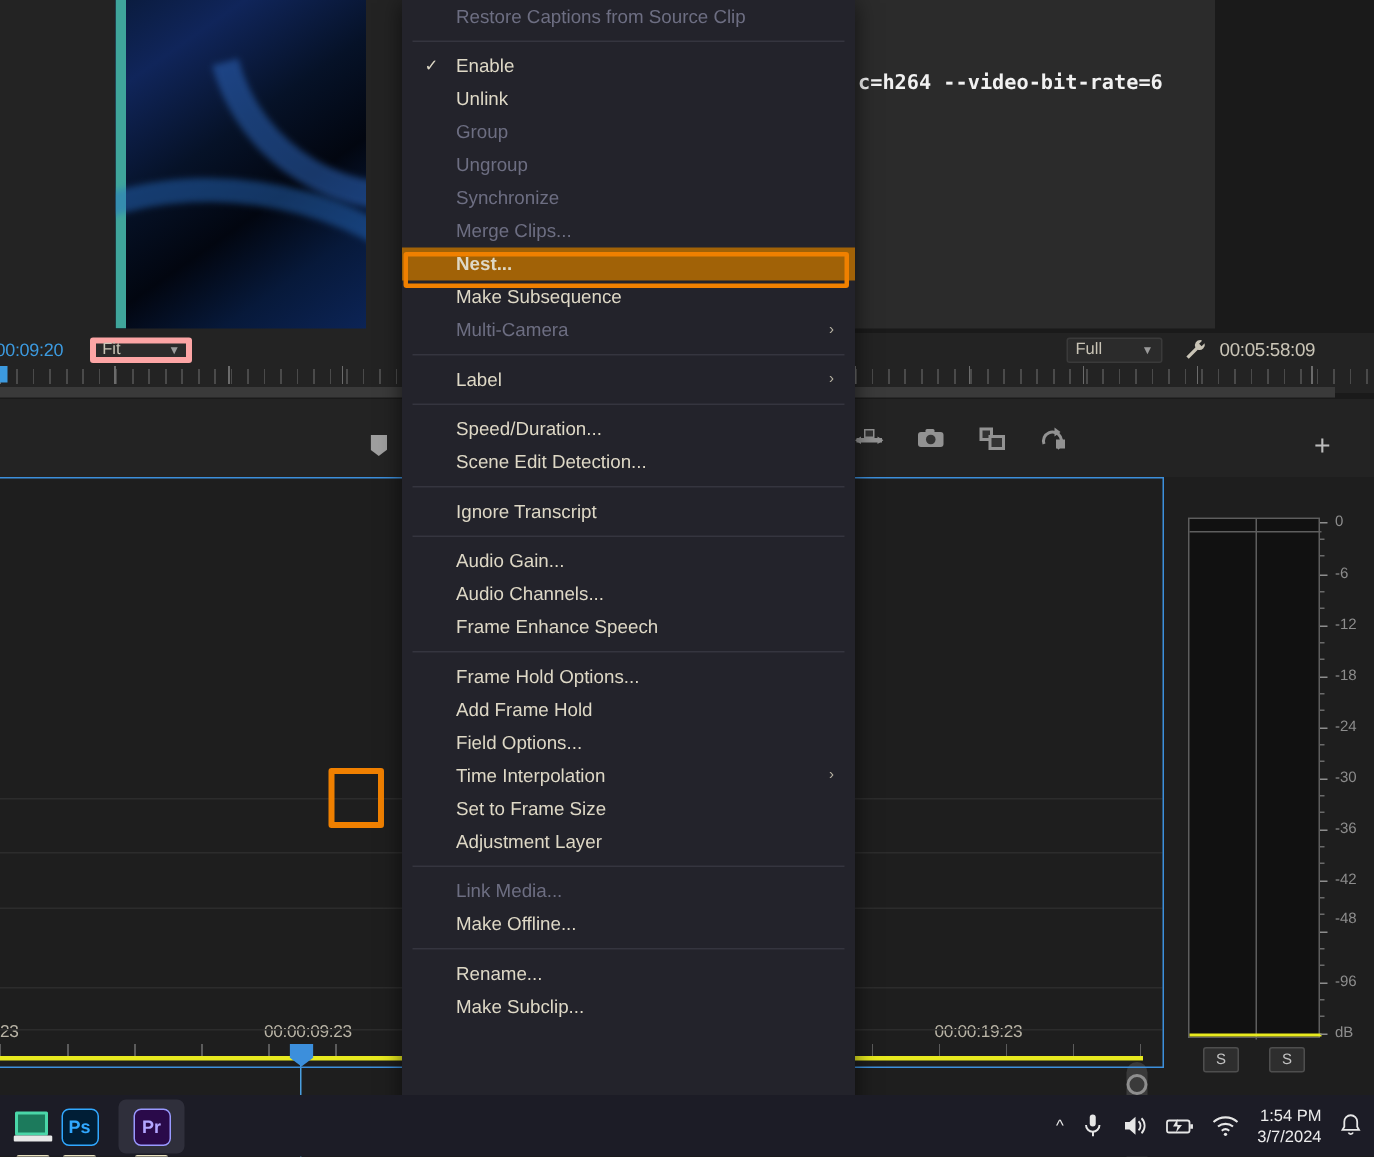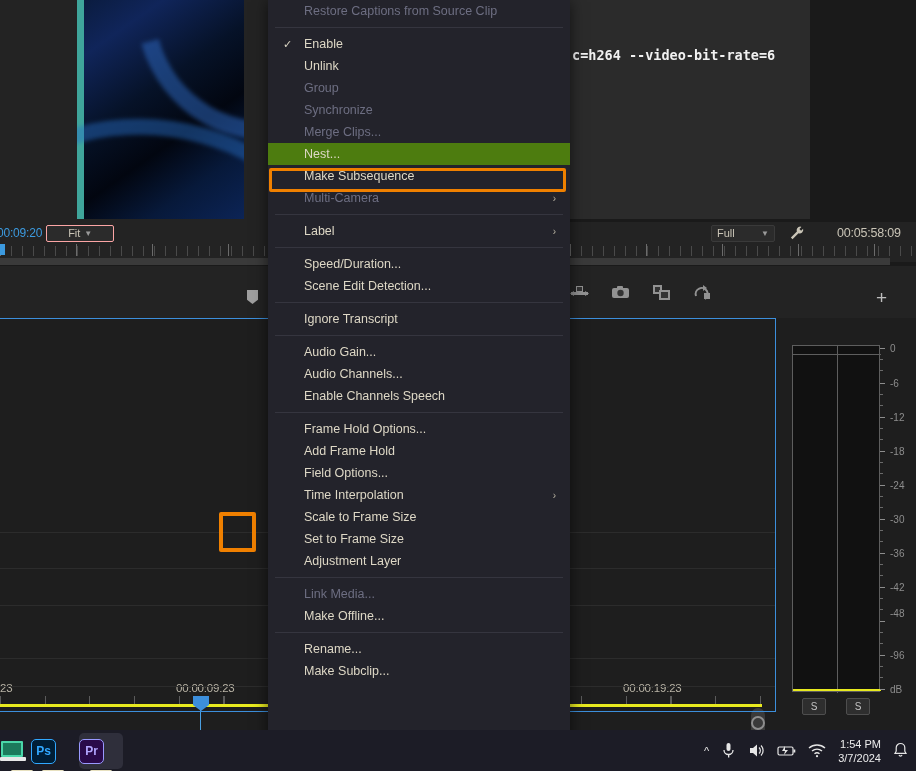--- a/index.html
+++ b/index.html
@@ -62,25 +62,25 @@
   .mon-bar-left {
     position: absolute; left: 0; top: 222px; width: 268px; height: 22px;
     background: #232323;
     display: flex; align-items: center;
   }
   .tc-blue {
     color: #3c9adf; font-size: 12px; font-family: "Liberation Sans", sans-serif;
     margin-left: -3px; letter-spacing: -0.2px;
   }
   .fit-select {
-    margin-left: 4px; width: 68px; height: 17px;
-    background: #2b2b2b; border: 1px solid #fca5a5; border-radius: 2px;
+    margin-left: 18px; width: 68px; height: 17px;
+    background: #2b2b2b; border: 4px solid #fca5a5; border-radius: 2px;
     color: #c9c4b6; font-size: 11px;
     display: flex; align-items: center; justify-content: space-between;
-    padding: 0 21px;
+    padding: 0 4px;
   }
   .caret { font-size: 8px; color: #9a9a9a; }
 
   
   .mon-ruler-left {
     position: absolute; left: 0; top: 244px; width: 268px; height: 18px;
     background: #232323;
   }
   .mon-ruler-left .tickrow {
     position: absolute; left: 0; top: 2px; width: 268px; height: 10px;
@@ -116,21 +116,21 @@
   }
   .full-select {
     margin-left: 141px; width: 64px; height: 17px;
     background: #2b2b2b; border: 1px solid #3a3a3a; border-radius: 2px;
     color: #c9c4b6; font-size: 11px;
     display: flex; align-items: center; justify-content: space-between;
     padding: 0 5px;
   }
   .wrench { margin-left: 14px; width: 16px; height: 16px; }
   .tc-right {
-    margin-left: 32px; color: #c9c4b6; font-size: 12.5px;
+    margin-left: 8px; color: #c9c4b6; font-size: 12.5px;
     letter-spacing: -0.2px;
   }
   .mon-ruler-right {
     position: absolute; left: 570px; top: 244px; width: 346px; height: 18px;
     background: #232323;
   }
   .mon-ruler-right .tickrow {
     position: absolute; left: 0; top: 2px; width: 346px; height: 10px;
     background-image: repeating-linear-gradient(to right, #4a4a4a 0 1px, transparent 1px 11px);
   }
@@ -269,21 +269,22 @@
     position: absolute; left: 268px; top: 0; width: 302px; height: 760px;
     background: #23232b; box-shadow: 0 2px 14px rgba(0,0,0,0.6);
     padding-top: 0px; z-index: 50;
   }
   .ctx-item {
     position: relative; height: 22px; display: flex; align-items: center;
     color: #ded8c6; font-size: 12.5px; padding-left: 36px;
   }
   .ctx-item.disabled { color: #6d6e82; }
   .ctx-item.nest-sel {
-    background: #4d7c0f;
+    background: #a16207;
+    font-weight: bold;
   }
   .ctx-check {
     position: absolute; left: 15px; top: 50%; transform: translateY(-50%);
     font-size: 11px; color: #ded8c6;
   }
   .ctx-arrow {
     position: absolute; right: 14px; top: 50%; transform: translateY(-50%);
     font-size: 10px; color: #b5b0a1;
   }
   .ctx-sep {
@@ -299,21 +300,21 @@
     border: 3px solid #f08000; border-radius: 2px; z-index: 60; pointer-events: none;
   }
 
   
   .taskbar {
     position: absolute; left: 0; top: 730px; width: 916px; height: 41px;
     background: #1c1c26; z-index: 70;
   }
   .tb-app {
     position: absolute; top: 3px; width: 44px; height: 36px;
-    display: flex; align-items: center; justify-content: flex-start; border-radius: 5px;
+    display: flex; align-items: center; justify-content: center; border-radius: 5px;
   }
   .tb-app.active { background: #2f2f3b; }
   .tb-underline {
     position: absolute; bottom: -4px; left: 50%; transform: translateX(-50%);
     width: 22px; height: 3px; background: #e8e1c0; border-radius: 2px;
   }
   .ico-ps {
     width: 25px; height: 25px; border-radius: 5px; background: #001e36;
     border: 1px solid #31a8ff; color: #31a8ff; font-size: 12px; font-weight: bold;
     display: flex; align-items: center; justify-content: center;
@@ -516,20 +517,23 @@
         <span class="ctx-check">✓</span>
         <span>Enable</span>
       </div>
       <div class="ctx-item">
         <span>Unlink</span>
       </div>
       <div class="ctx-item disabled">
         <span>Group</span>
       </div>
       <div class="ctx-item disabled">
+        <span>Ungroup</span>
+      </div>
+      <div class="ctx-item disabled">
         <span>Synchronize</span>
       </div>
       <div class="ctx-item disabled">
         <span>Merge Clips...</span>
       </div>
       <div class="ctx-item nest-sel">
         <span>Nest...</span>
       </div>
       <div class="ctx-item">
         <span>Make Subsequence</span>
@@ -555,38 +559,35 @@
         <span>Ignore Transcript</span>
       </div>
       <div class="ctx-sep"></div>
       <div class="ctx-item">
         <span>Audio Gain...</span>
       </div>
       <div class="ctx-item">
         <span>Audio Channels...</span>
       </div>
       <div class="ctx-item">
-        <span>Enable Channels Speech</span>
+        <span>Frame Enhance Speech</span>
       </div>
       <div class="ctx-sep"></div>
       <div class="ctx-item">
         <span>Frame Hold Options...</span>
       </div>
       <div class="ctx-item">
         <span>Add Frame Hold</span>
       </div>
       <div class="ctx-item">
         <span>Field Options...</span>
       </div>
       <div class="ctx-item">
         <span>Time Interpolation</span>
         <span class="ctx-arrow">›</span>
-      </div>
-      <div class="ctx-item">
-        <span>Scale to Frame Size</span>
       </div>
       <div class="ctx-item">
         <span>Set to Frame Size</span>
       </div>
       <div class="ctx-item">
         <span>Adjustment Layer</span>
       </div>
       <div class="ctx-sep"></div>
       <div class="ctx-item disabled">
         <span>Link Media...</span>

